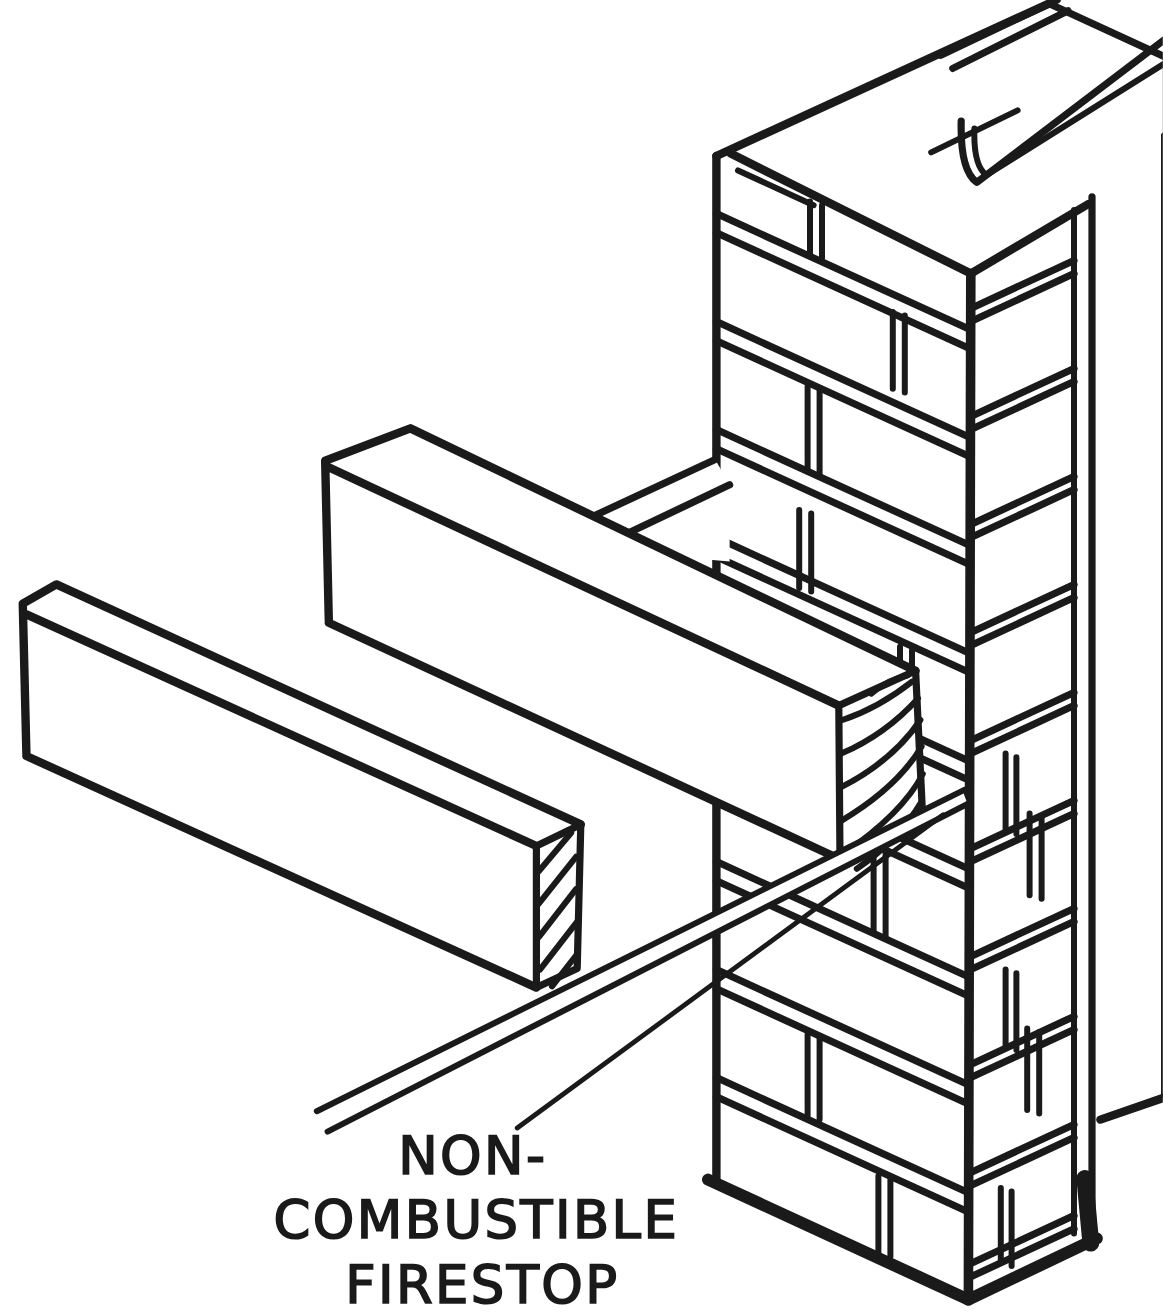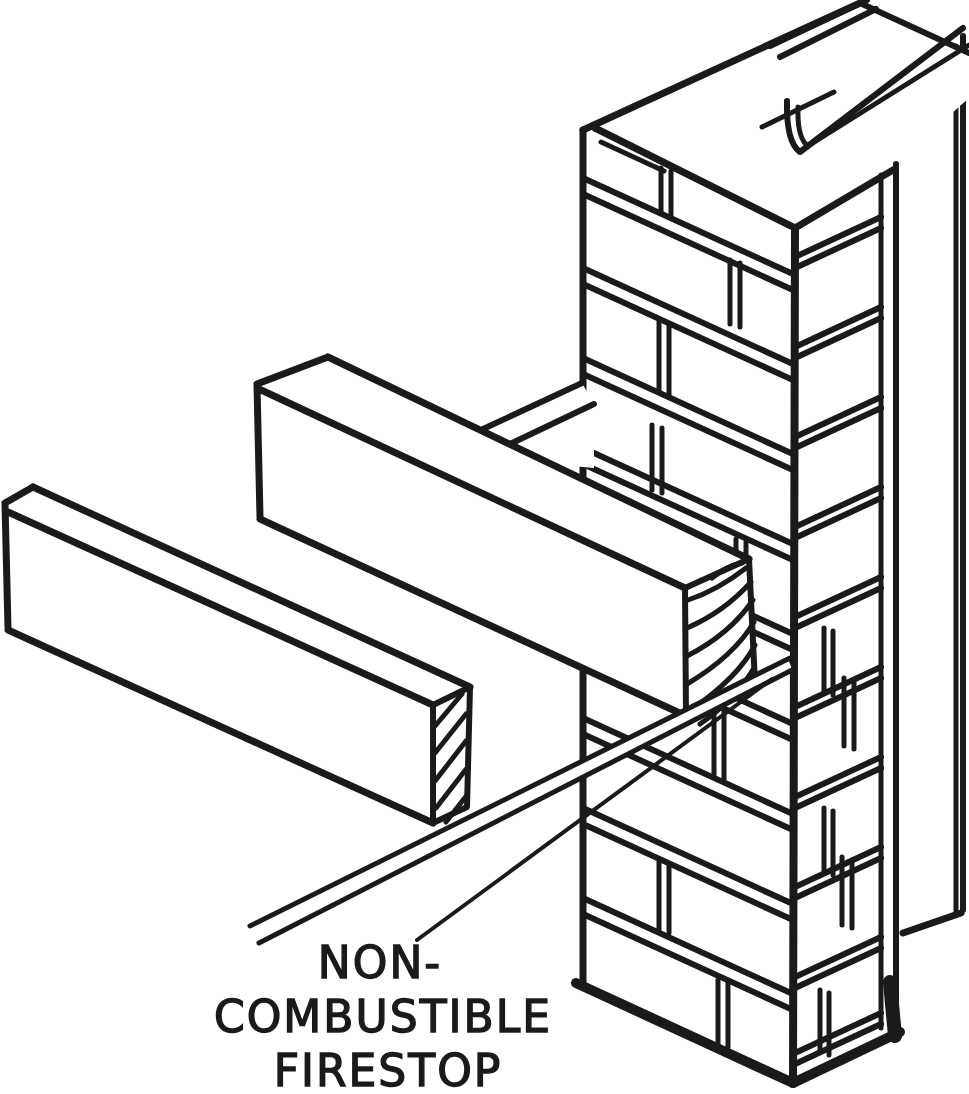--- a/index.html
+++ b/index.html
@@ -1,16 +1,16 @@
 <!DOCTYPE html>
 <html><head>
 <meta charset="utf-8">
 <style>
   html,body{margin:0;padding:0;background:#ffffff;width:969px;height:1094px;overflow:hidden;}
-  #stage{position:relative;width:776px;height:1094px;background:#fff;}
+  #stage{position:relative;width:776px;height:1094px;background:#fff;padding-left:14px;}
   svg{display:block;font-family:"DejaVu Sans","Liberation Sans",sans-serif;}
   .ink{stroke:#1a1a1a;fill:none;stroke-linecap:round;stroke-linejoin:round;}
   .fillw{fill:#ffffff;stroke:none;}
   text.lbl{fill:#1a1a1a;stroke:#1a1a1a;stroke-width:1.4;paint-order:stroke;
            font-size:44px;letter-spacing:2px;text-anchor:middle;}
 </style>
 </head>
 <body>
 
 <div id="stage">

